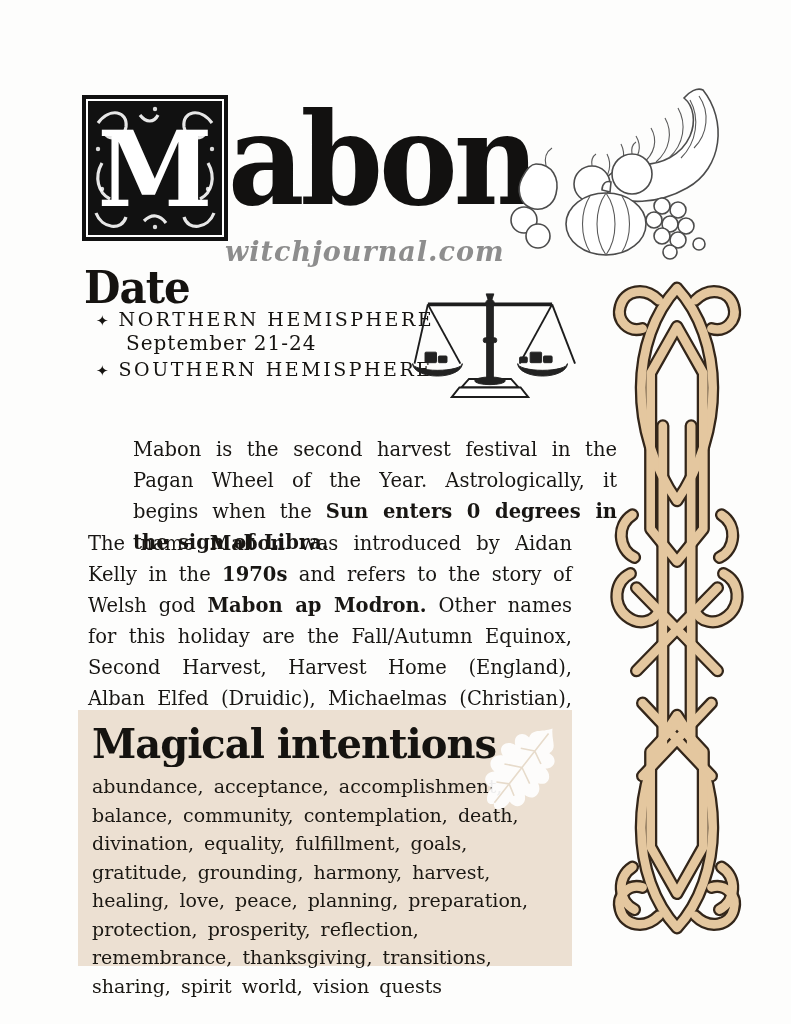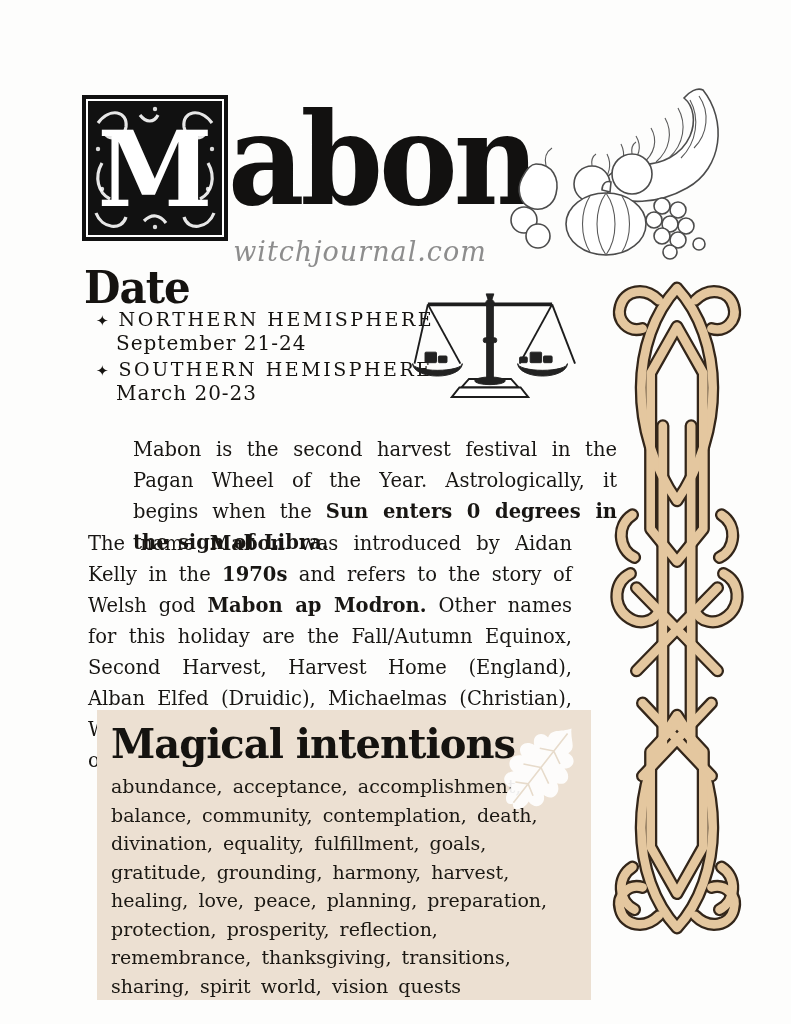--- a/index.html
+++ b/index.html
@@ -12,51 +12,51 @@
 
   
   .initial-block{left:80px;top:93px;width:150px;height:150px;}
   .title-rest{
     left:228px;top:96px;font-size:118px;font-weight:700;line-height:1;
     letter-spacing:-4px;color:#121110;
     font-family:"DejaVu Serif",serif;transform:scaleY(1.08);transform-origin:top left;
   }
   .site{
     left:225px;top:236px;width:270px;text-align:center;
-    font-style:italic;font-weight:400;font-size:27px;color:#8d8d8d;
+    font-style:italic;font-weight:700;font-size:27px;color:#8d8d8d;
     letter-spacing:1px;
   }
   .cornucopia{left:494px;top:78px;width:232px;height:190px;}
 
   
   .date-heading{
     left:84px;top:262px;font-size:42px;font-weight:700;letter-spacing:-1px;
     transform:scaleY(1.05);transform-origin:top left;
   }
   .date-list{left:96px;top:308px;width:340px;font-size:20px;}
   .date-item{margin-bottom:2px;}
   .date-label-row{display:flex;align-items:baseline;gap:10px;}
   .bullet{font-size:15px;}
   .hemi-label{font-weight:400;letter-spacing:2.5px;font-size:19px;}
-  .hemi-dates{margin-left:20px;font-size:20px;letter-spacing:1px;line-height:26px;}
+  .hemi-dates{margin-left:30px;font-size:20px;letter-spacing:1px;line-height:26px;}
   .scales{left:404px;top:284px;width:172px;height:122px;}
 
   
   .para{
     left:88px;width:484px;font-size:19.5px;line-height:31px;
     text-align:justify;word-spacing:2.5px;color:#181613;
   }
   .para b{font-weight:700;}
   .para1{top:414px;margin-left:45px;}
   .para2{top:508px;}
 
   
   .intent-box{
-    left:78px;top:710px;width:494px;height:290px;background:#ece0d2;
-    box-sizing:border-box;padding:8px 14px 0 14px;margin-left:19px;
+    left:78px;top:710px;width:494px;height:256px;background:#ece0d2;
+    box-sizing:border-box;padding:8px 14px 0 14px;
   }
   .intent-heading{
     font-size:40px;font-weight:700;letter-spacing:-1px;line-height:48px;
     transform:scaleY(1.04);transform-origin:top left;
   }
   .intent-list{
     margin-top:6px;font-size:19px;line-height:28.5px;word-spacing:4px;
     color:#1b1813;width:466px;
   }
   .oak-leaf{position:absolute;right:8px;top:4px;width:88px;height:112px;transform:rotate(38deg);opacity:.92;}
@@ -157,21 +157,20 @@
         <span class="bullet">✦</span>
         <span class="hemi-label">NORTHERN HEMISPHERE</span>
       </div>
       <div class="hemi-dates">September 21-24</div>
     </div>
     <div class="date-item">
       <div class="date-label-row">
         <span class="bullet">✦</span>
         <span class="hemi-label">SOUTHERN HEMISPHERE</span>
       </div>
-      <div class="hemi-dates">March 20-23</div>
     </div>
   </div>
 
   <svg class="abs scales" viewBox="0 0 180 125">
     <g stroke="#1d1d1d" stroke-width="2" fill="none">
       <line x1="25" y1="20" x2="155" y2="20" stroke-width="4"></line>
       <line x1="25" y1="20" x2="11" y2="82"></line>
       <line x1="25" y1="20" x2="59" y2="82"></line>
       <line x1="155" y1="20" x2="121" y2="82"></line>
       <line x1="155" y1="20" x2="179" y2="82"></line>

